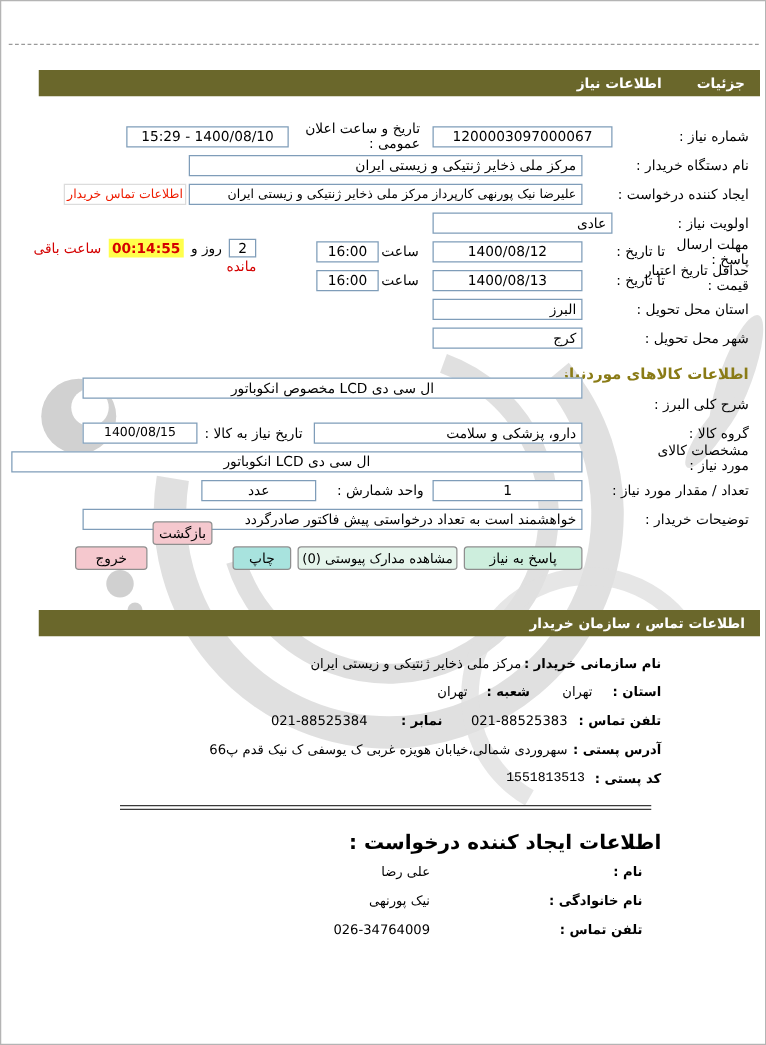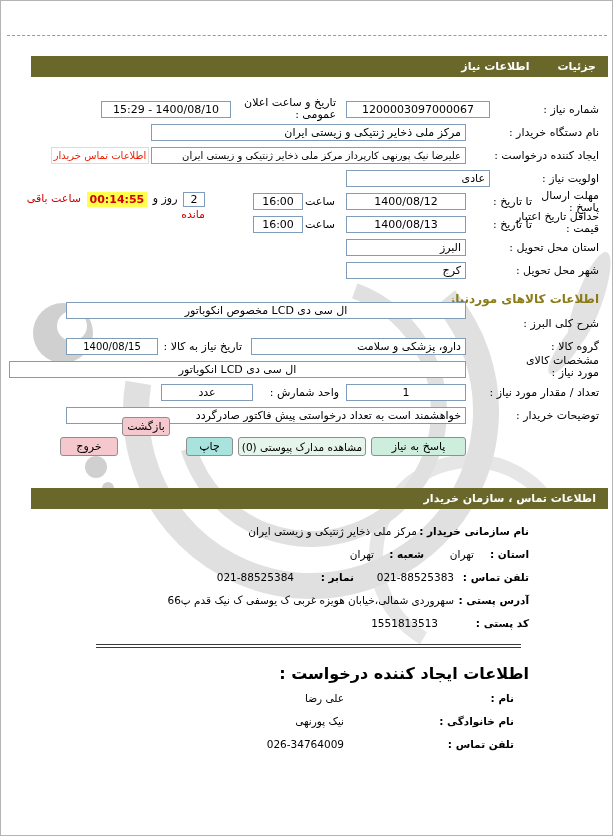--- a/index.html
+++ b/index.html
@@ -172,21 +172,21 @@
 
   <div class="c-lbl" style="right:83px;top:570px;">تلفن تماس :</div>
   <div class="c-val ltr" style="right:158px;top:570px;">021-88525383</div>
   <div class="c-lbl" style="right:258px;top:570px;">نمابر :</div>
   <div class="c-val ltr" style="right:318px;top:570px;">021-88525384</div>
 
   <div class="c-lbl" style="right:83px;top:593px;">آدرس پستی :</div>
   <div class="c-val" style="right:158px;top:593px;">سهروردی شمالی،خیابان هویزه غربی ک یوسفی ک نیک قدم پ66</div>
 
   <div class="c-lbl" style="right:83px;top:616px;">کد پستی :</div>
-  <div class="c-val ltr" style="right:174px;top:616px;">1551813513</div>
+  <div class="c-val ltr" style="right:144px;top:616px;font-family:Liberation Mono, monospace;">1551813513</div>
 
   <div class="dbl" style="left:95px;top:643px;width:425px;"></div>
 
   <div class="blk-title" style="right:83px;top:663px;">اطلاعات ایجاد کننده درخواست :</div>
 
   <div class="c-lbl" style="right:98px;top:691px;">نام :</div>
   <div class="c-val" style="right:268px;top:691px;">علی رضا</div>
 
   <div class="c-lbl" style="right:98px;top:714px;">نام خانوادگی :</div>
   <div class="c-val" style="right:268px;top:714px;">نیک پورنهی</div>

